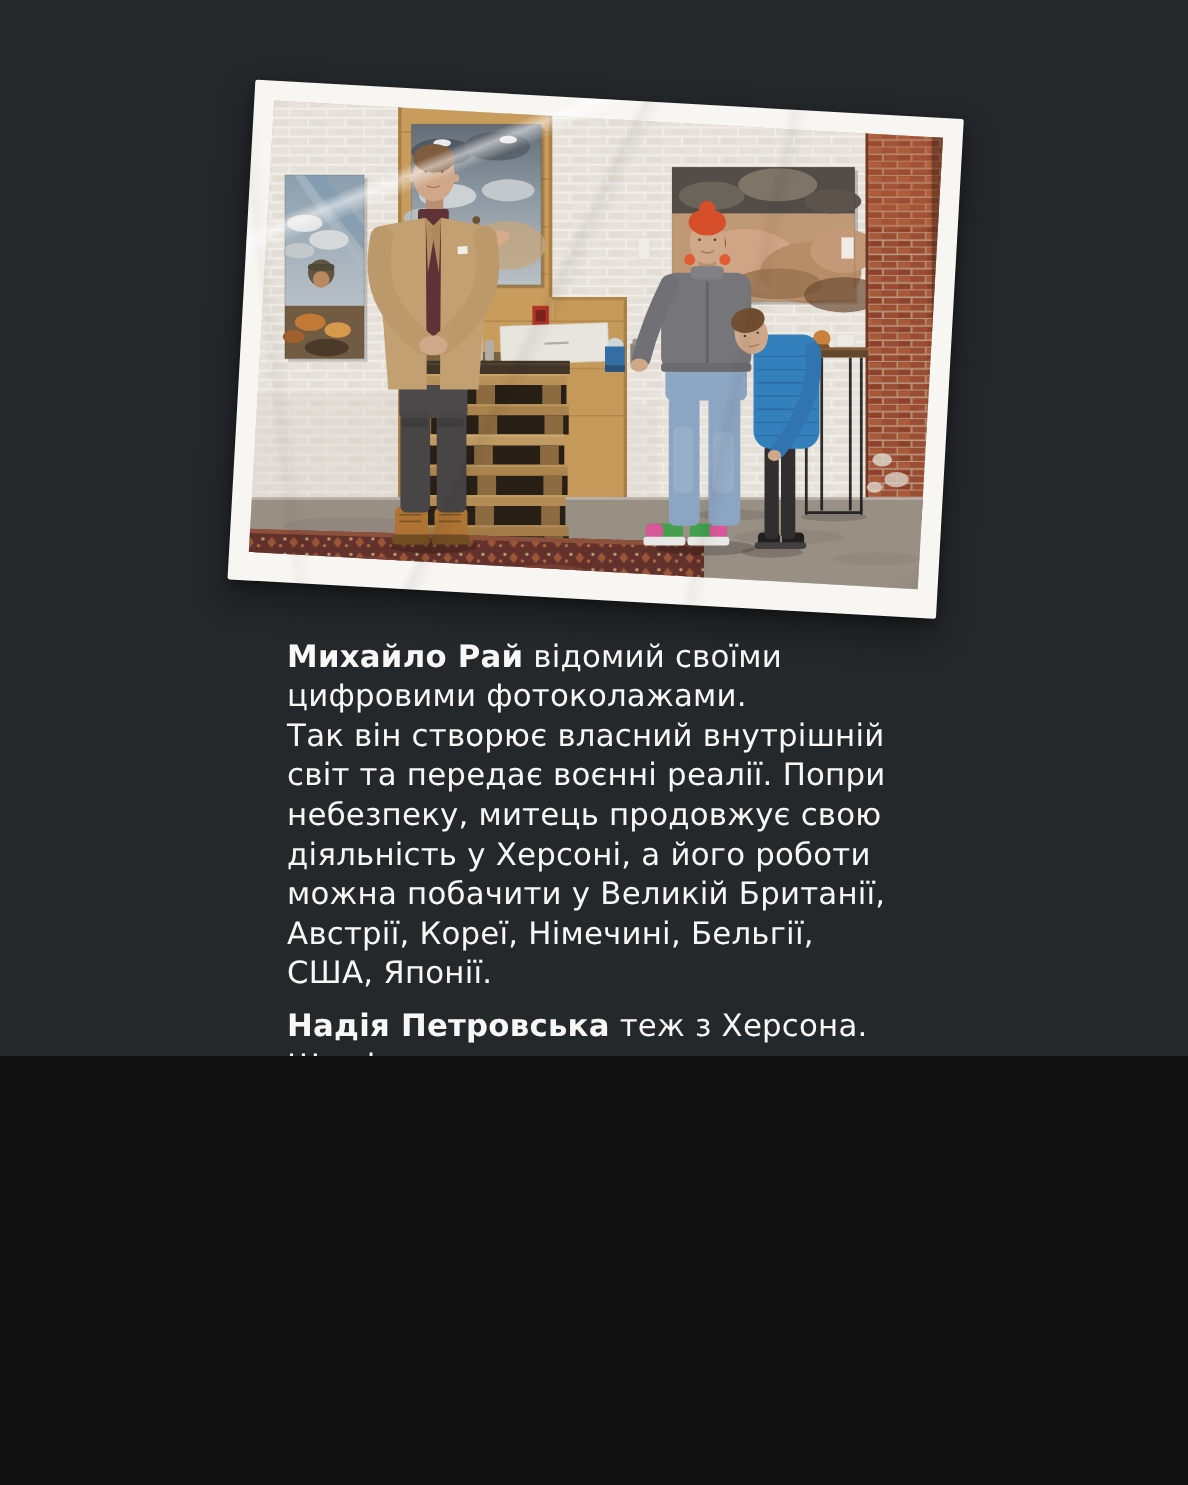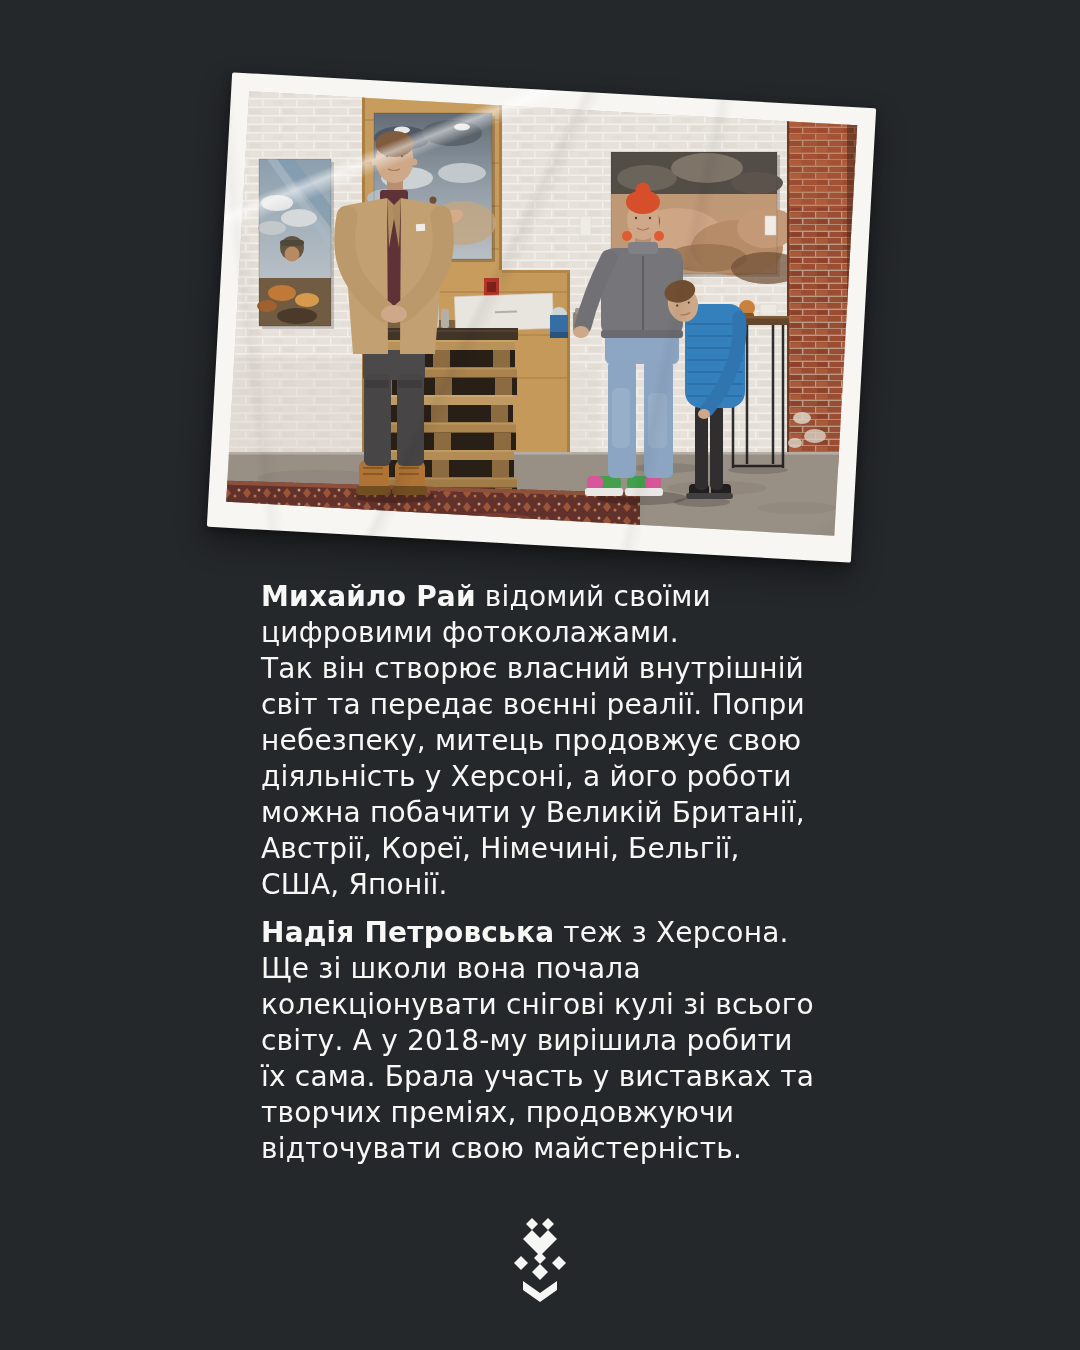--- a/index.html
+++ b/index.html
@@ -1,16 +1,16 @@
 <!DOCTYPE html>
 <html style="--background_color: #25282b; --text_color: #f7f7f5; --frame: #f7f6f3; --wall_brick_white: #e8e5e0; --wall_mortar: #f4f2ee; --brick_column: #9a4a31; --plywood: #c79d5d; --pallet_wood: #8a6a40; --pallet_gap: #221b14; --floor: #968f87; --rug: #5e2d29; --skin: #cfa98a; --man_hair: #7c5a3c; --man_blazer: #c2a173; --man_turtleneck: #5a2e35; --man_pants: #434246; --man_boots: #ad7233; --woman_hair: #d84c28; --woman_sweater: #73747b; --woman_jeans: #8aa6c6; --woman_earrings: #e0592f; --child_hair: #6f4c2f; --child_jacket: #2e7fc0; --ornament: #f6f6f4;"><head>
 <meta charset="utf-8">
 <style>
   html,body{margin:0;padding:0;background:#111;}
-  .canvas{position:relative;width:1080px;height:1350px;overflow:hidden;
+  .canvas{position:relative;width:1080px;height:960px;overflow:hidden;
     background:var(--background_color,#25282b);
     font-family:"DejaVu Sans","Liberation Sans",sans-serif;}
   .polaroid{position:absolute;left:219px;top:90px;width:645px;height:455px;
     box-sizing:border-box;padding:18px 18px 26px 18px;background:var(--frame,#f7f6f3);
     transform:rotate(3.2deg);border-radius:2px;
     box-shadow:0 14px 30px rgba(0,0,0,.42),0 3px 8px rgba(0,0,0,.3);}
   .polaroid::after{content:"";position:absolute;inset:0;pointer-events:none;border-radius:2px;
     background:
       linear-gradient(113deg,transparent 41.6%,rgba(0,0,0,.05) 42.6%,transparent 44.4%),
       linear-gradient(99deg,transparent 67.5%,rgba(0,0,0,.04) 68.6%,transparent 70.4%),

